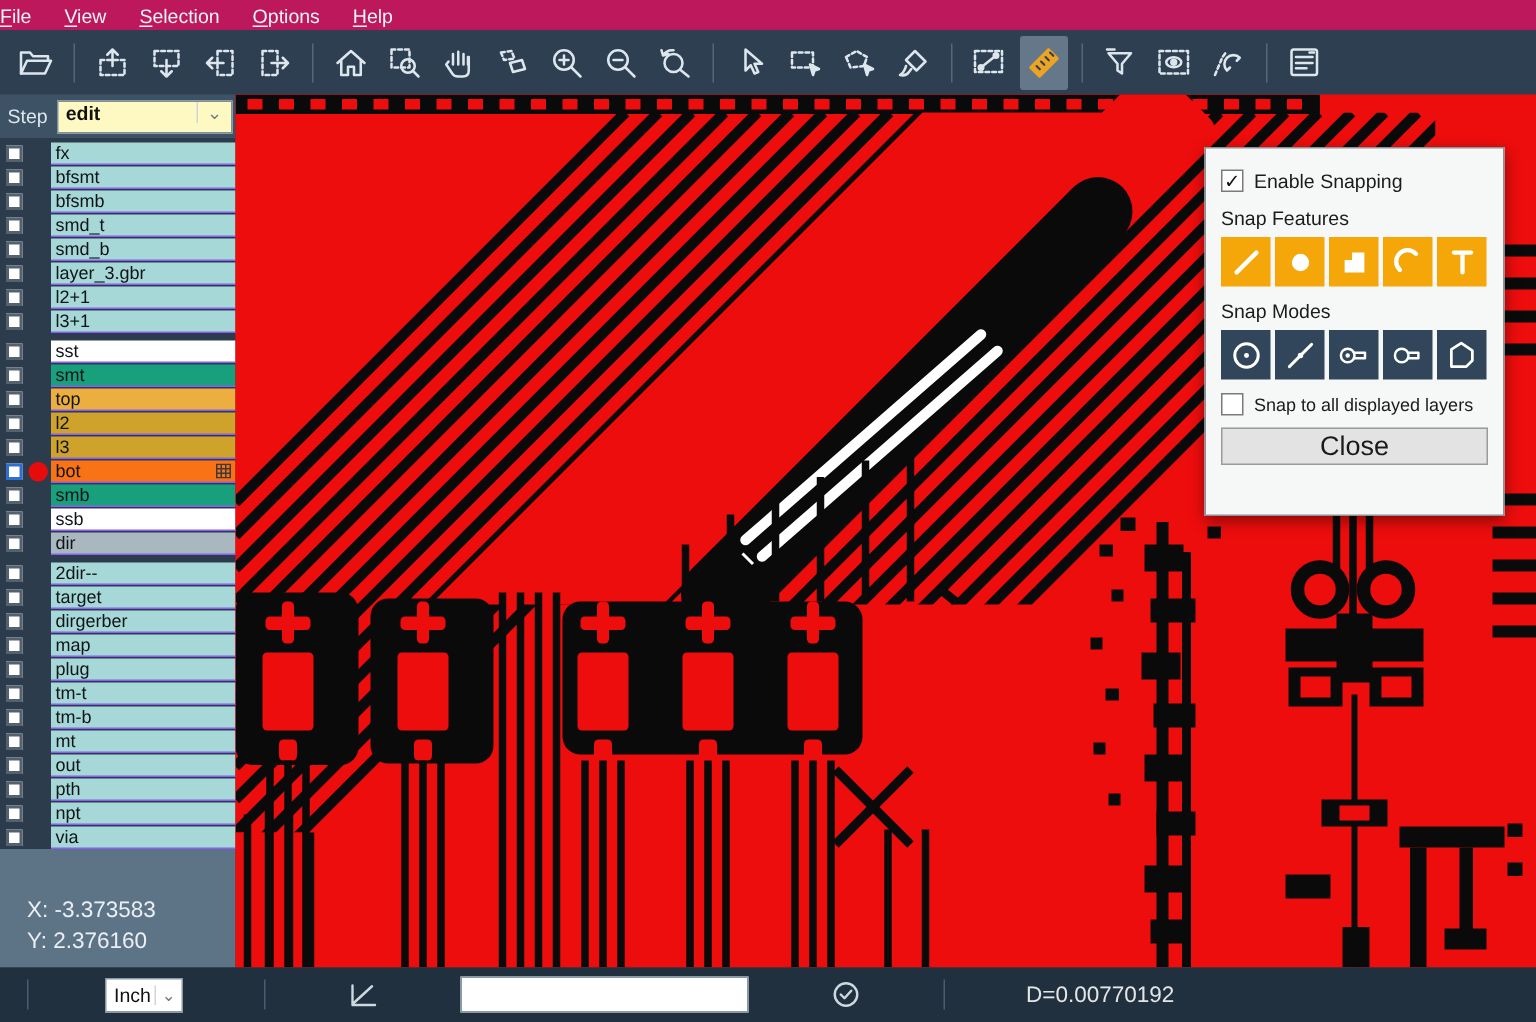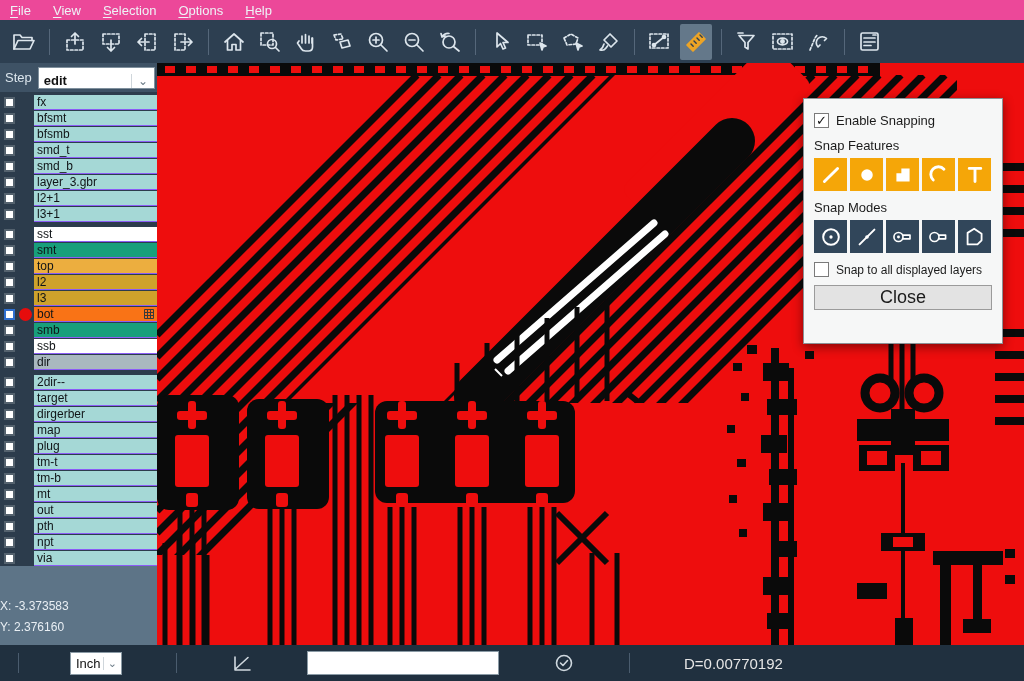--- a/index.html
+++ b/index.html
@@ -2,40 +2,40 @@
 <html><head>
 <meta charset="utf-8">
 <style>
   * { margin:0; padding:0; box-sizing:border-box; }
   html,body { width:1024px; height:681px; overflow:hidden; background:#222;
               font-family:"Liberation Sans", sans-serif; }
   #app { position:relative; width:1024px; height:681px; background:#2d3f51; }
 
   
   .menubar { position:absolute; left:0; top:0; width:1024px; height:20px;
-             background:#ec4899; display:flex; align-items:center; gap:22px;
-             padding-left:10px; }
+             background:#be185d; display:flex; align-items:center; gap:22px;
+             }
   .menubar .mitem { color:#eef3f7; font-size:13px; cursor:default; }
   .menubar .mitem u { text-underline-offset:2px; }
 
   
   .toolbar { position:absolute; left:0; top:20px; width:1024px; height:43px;
              background:#2d3f51; display:flex; align-items:center; padding-left:6px; }
   .tbtn { width:32px; height:36px; display:flex; align-items:center; justify-content:center;
           border-radius:2px; flex:0 0 auto; margin:0 2px; }
   .tbtn.active { background:#64788a; }
   .tsep { width:1px; height:26px; background:#55677a; margin:0 7px; flex:0 0 auto; }
   .tbtn svg { stroke:#dde6ed; fill:none; stroke-width:1.7; stroke-linecap:round; stroke-linejoin:round; }
 
   
   .steprow { position:absolute; left:0; top:63px; width:157px; height:29px;
              background:#3e5265; display:flex; align-items:center; }
   .steprow .slabel { color:#dde7ee; font-size:13px; margin:0 6px 0 5px; }
-  .stepselect { flex:1; height:22px; margin-right:2px; background:#ffffff; border:1px solid #7f909d;
-                display:flex; align-items:flex-end; justify-content:space-between; }
+  .stepselect { flex:1; height:22px; margin-right:2px; background:#fef9c3; border:1px solid #7f909d;
+                display:flex; align-items:flex-start; justify-content:space-between; }
   .stepselect .val { font-size:13px; color:#111; padding-left:5px; font-weight:bold; }
   .stepselect .chev { color:#6b7b87; font-size:12px; padding:0 6px; border-left:1px solid #cfd6db; }
 
   
   .sidebar { position:absolute; left:0; top:92px; width:157px; height:553px;
              background:#2c3c4c; }
   .lgroup { margin-bottom:4px; }
   .lrow { height:16px; display:flex; align-items:center; position:relative; }
   .lrow .cb { width:11px; height:11px; background:#fff; border:2px solid #54626e;
               margin-left:4px; flex:0 0 auto; }
@@ -49,21 +49,21 @@
   .c-cyan  { background:#a5d8d6; }
   .c-white { background:#ffffff; }
   .c-green { background:#189f7b; }
   .c-orange{ background:#ecae3f; }
   .c-gold  { background:#cfa22b; }
   .c-amber { background:#f97316; }
   .c-gray  { background:#a9b8bf; }
 
   .sidefill { position:absolute; left:0; top:474px; width:157px; height:79px;
               background:#5d7487; }
-  .coords { padding:30px 0 0 0; color:#e9eff4; font-size:12px; line-height:21px; }
+  .coords { padding:30px 0 0 18px; color:#e9eff4; font-size:15px; line-height:21px; }
 
   
   .canvas { position:absolute; left:157px; top:63px; width:867px; height:582px;
             background:#ee0d0d; overflow:hidden; }
   .canvas svg { display:block; }
 
   
   .dialog { position:absolute; left:803px; top:98px; width:200px; height:246px;
             background:#f6f7f7; border:1px solid #8b9196; box-shadow:0 3px 10px rgba(0,0,0,.45); }
   .dtitle { height:28px; display:flex; align-items:center; justify-content:space-between;

